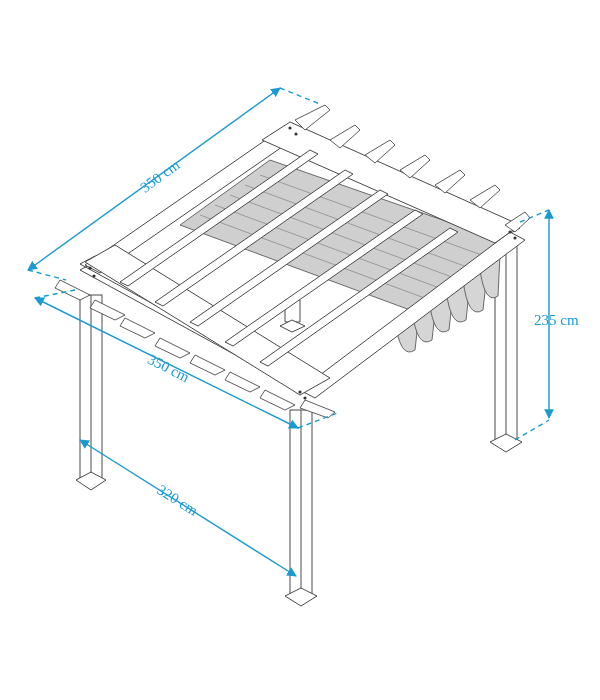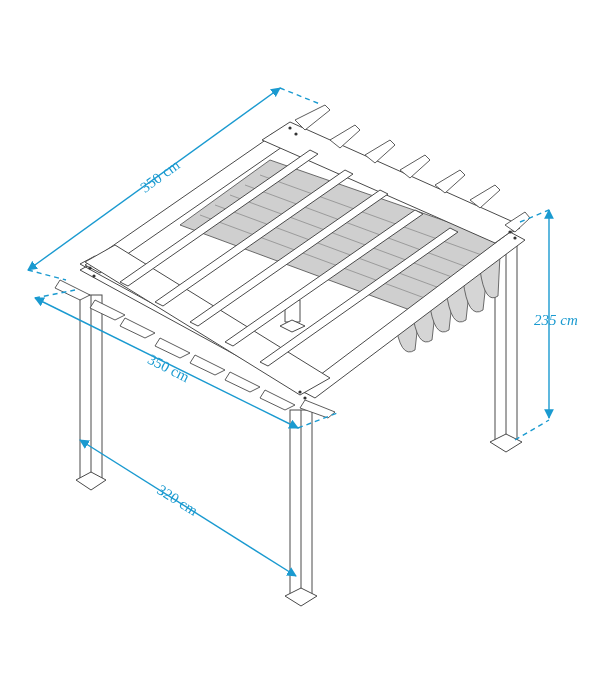--- a/index.html
+++ b/index.html
@@ -120,13 +120,13 @@
 
     <line x1="549" y1="210" x2="549" y2="418" marker-start="url(#arr)" marker-end="url(#arr)"></line>
     <line x1="520" y1="222" x2="549" y2="210" stroke-dasharray="5,4"></line>
     <line x1="515" y1="440" x2="549" y2="420" stroke-dasharray="5,4"></line>
   </g>
 </svg>
 
 <div class="dim-label" style="left:138px; top:168px; transform: rotate(-36deg);">350 cm</div>
 <div class="dim-label" style="left:146px; top:360px; transform: rotate(27deg);">350 cm</div>
 <div class="dim-label" style="left:155px; top:492px; transform: rotate(32deg);">320 cm</div>
-<div class="dim-label" style="left:534px; top:312px;font-style:italic;">235 cm</div>
+<div class="dim-label" style="left:534px; top:312px;">235 cm</div>
 
 </body></html>

